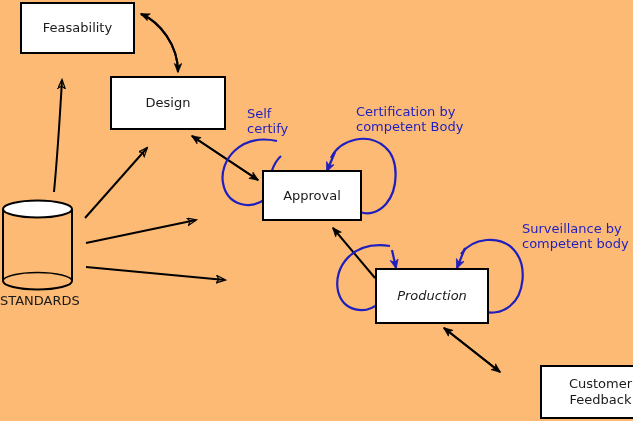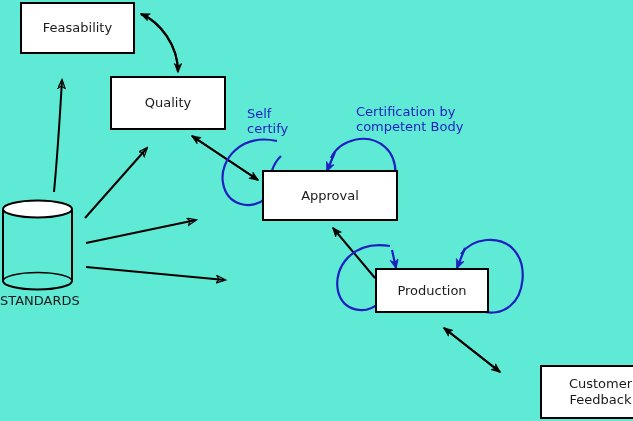--- a/index.html
+++ b/index.html
@@ -4,21 +4,21 @@
 <style>
   html, body {
     margin: 0;
     padding: 0;
     background: #ffffff;
   }
   #canvas {
     position: relative;
     width: 633px;
     height: 421px;
-    background: #5eead4;
+    background: #fdba74;
     overflow: hidden;
     font-family: "DejaVu Sans", "Liberation Sans", sans-serif;
   }
   #svg-layer {
     position: absolute;
     left: 0;
     top: 0;
     width: 633px;
     height: 421px;
   }
@@ -132,39 +132,41 @@
       <path d="M461,254 C472,238 500,234 514,250 C528,266 524,295 510,306 C501,313 490,314 483,311" stroke="#1f1fbf" stroke-width="2.2" fill="none"></path>
       <path d="M465,248 L457,268" stroke="#1f1fbf" stroke-width="2.2" fill="none" marker-end="url(#ah-blue)"></path>
     </g>
   </svg>
 
   <div class="node-box" style="left:20px; top:2px; width:115px; height:52px;">
     <span>Feasability</span>
   </div>
 
   <div class="node-box" style="left:110px; top:76px; width:116px; height:54px;">
-    <span>Quality</span>
+    <span>Design</span>
   </div>
 
-  <div class="node-box" style="left:262px; top:170px; width:136px; height:51px;">
+  <div class="node-box" style="left:262px; top:170px; width:100px; height:51px;">
     <span>Approval</span>
   </div>
 
-  <div class="node-box" style="left:375px; top:268px; width:114px; height:45px;">
+  <div class="node-box" style="left:375px; top:268px; width:114px; height:56px;font-style:italic;">
     <span>Production</span>
   </div>
 
   <div class="node-box" style="left:504px; top:365px; width:121px; height:54px; white-space:pre-line;margin-left:36px;">
     <span>Customer
 Feedback</span>
   </div>
 
   <div class="cyl-label" style="left:0px; top:293px;">STANDARDS</div>
 
   <div class="annot" style="left:247px; top:106px;">Self
 certify</div>
 
   <div class="annot" style="left:356px; top:104px;">Certification by
 competent Body</div>
 
+  <div class="annot" style="left:522px; top:221px;">Surveillance by
+competent body</div>
 
 
 </div>
 
 </body></html>

